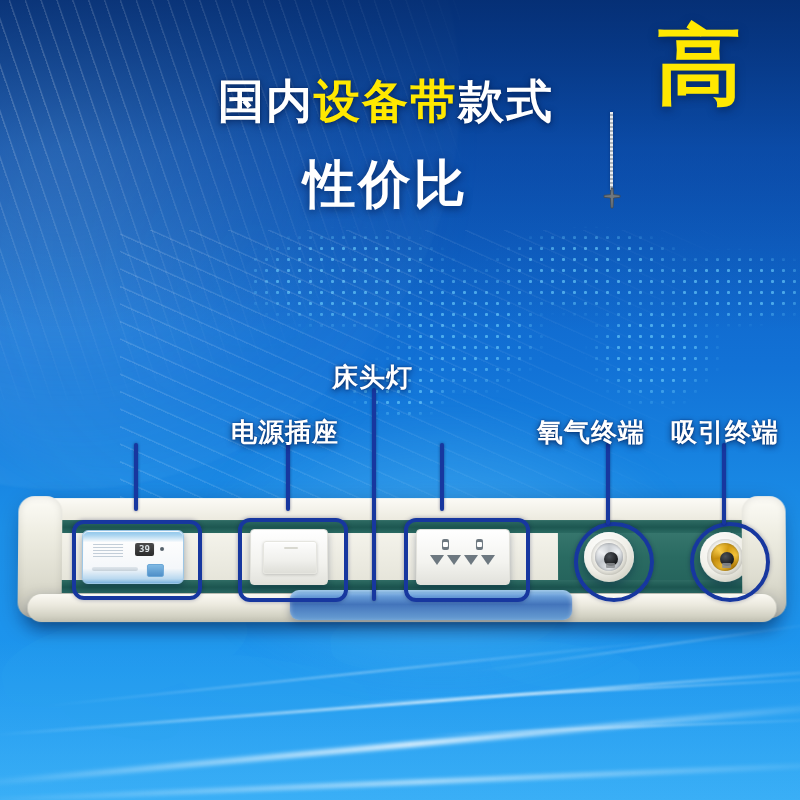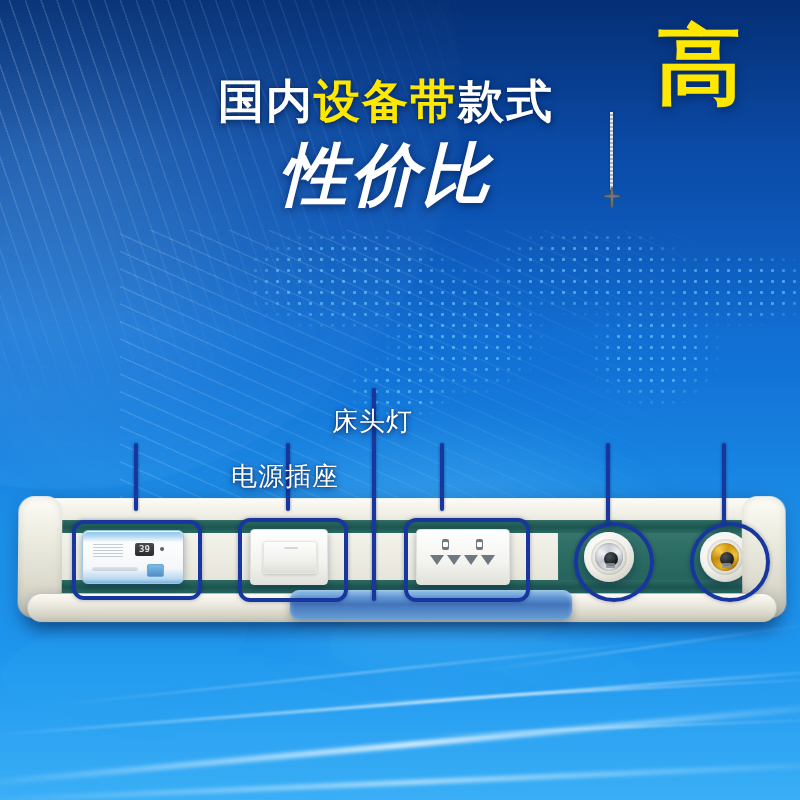--- a/index.html
+++ b/index.html
@@ -147,38 +147,36 @@
     z-index:30;
   }
   .hl-row1{
     font-size:46px;font-weight:bold;letter-spacing:2px;line-height:1;
     color:#ffffff;
     text-shadow:0 2px 7px rgba(0,24,70,.72),0 0 2px rgba(0,30,80,.6);
     white-space:nowrap;
   }
   .hl-row1 .yellow{color:#ffe800;}
   .hl-row2{
-    margin-top:16px;font-size:68px;font-weight:bold;letter-spacing:3px;line-height:1;
+    margin-top:34px;font-size:52px;font-weight:bold;letter-spacing:3px;line-height:1;
     color:#ffffff;white-space:nowrap;
     text-shadow:0 2px 8px rgba(0,24,70,.72);
-    font-style:italic;
   }
   .hl-big{
     position:absolute;right:58px;top:22px;
     font-size:86px;font-weight:bold;line-height:1;color:#ffe800;
     text-shadow:0 3px 10px rgba(0,26,74,.6);
   }
 
   
   .callout{
     position:absolute;z-index:40;
-    color:#ffffff;font-weight:normal;font-size:26px;white-space:nowrap;
+    color:#ffffff;font-weight:bold;font-size:26px;white-space:nowrap;
     text-shadow:0 2px 6px rgba(0,26,78,.85),0 0 2px rgba(0,30,90,.7);
     letter-spacing:1px;
-    margin-top:44px;
   }
   .leader{
     position:absolute;z-index:25;width:4px;background:#17379f;border-radius:2px;
     box-shadow:0 0 3px rgba(0,10,60,.5);
   }
 
   
   #panel-wrap{position:absolute;left:22px;top:498px;width:760px;height:130px;z-index:20;}
 
   .panel-body{
@@ -393,20 +391,22 @@
 
   <div class="leader" style="left:134px;top:443px;height:68px;"></div>
   <div class="leader" style="left:286px;top:443px;height:68px;"></div>
   <div class="leader" style="left:372px;top:388px;height:213px;"></div>
   <div class="leader" style="left:440px;top:443px;height:68px;"></div>
   <div class="leader" style="left:606px;top:443px;height:82px;"></div>
   <div class="leader" style="left:722px;top:443px;height:82px;"></div>
 
   <div class="callout" style="left:231px;top:415px;">电源插座</div>
   <div class="callout" style="left:332px;top:360px;">床头灯</div>
+  <div class="callout" style="left:537px;top:415px;">氧气终端</div>
+  <div class="callout" style="left:671px;top:415px;">吸引终端</div>
 
   <div id="panel-wrap">
 
     <div class="panel-body">
       <div class="panel-top"></div>
       <div class="recess"></div>
       <div class="teal-field"></div>
       <div class="stripe stripe-top"></div>
       <div class="stripe stripe-bot"></div>
 

